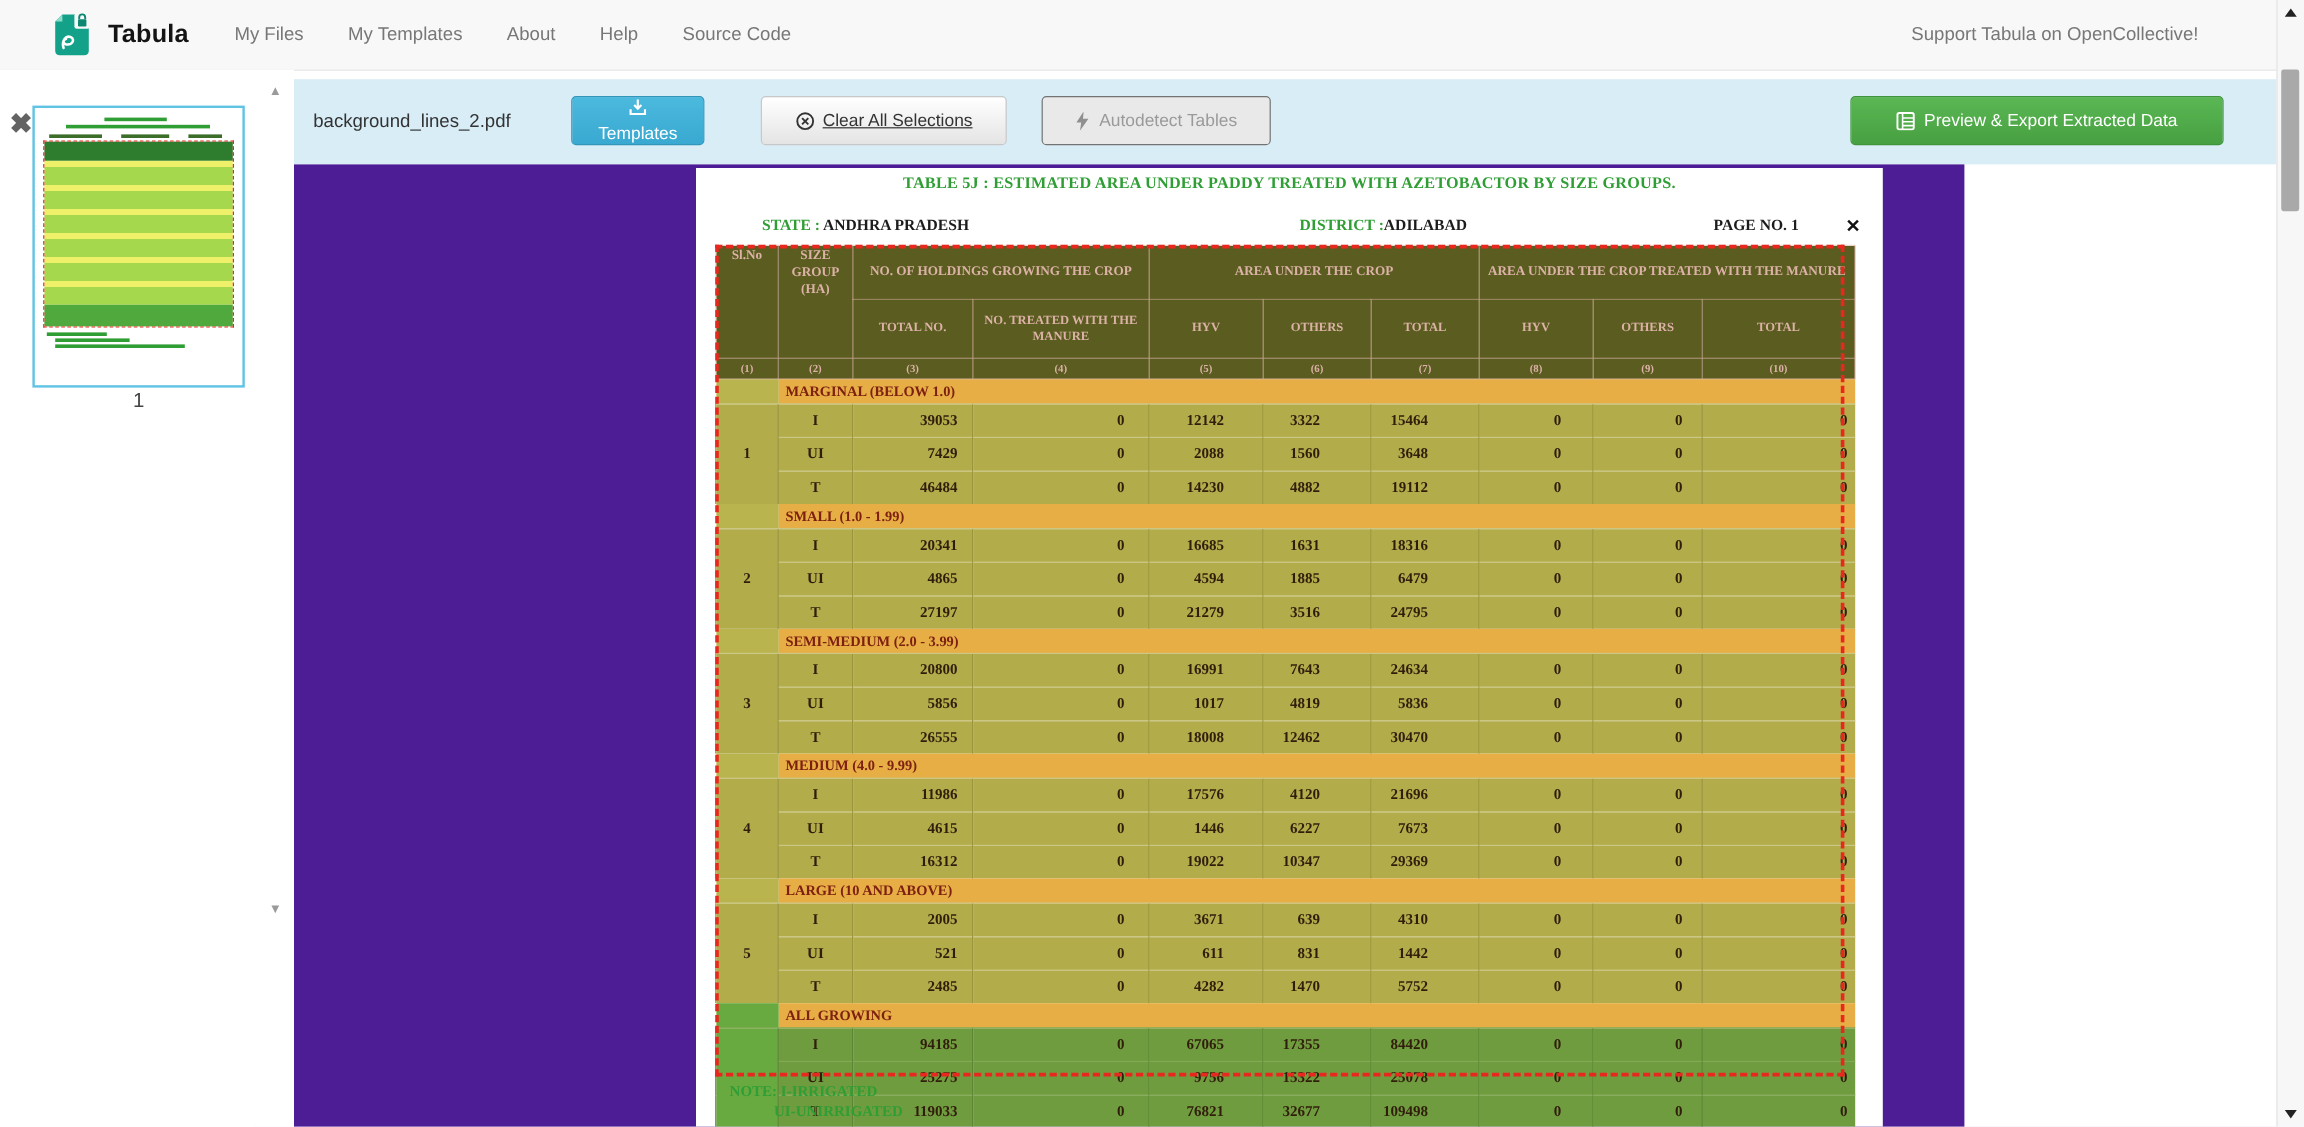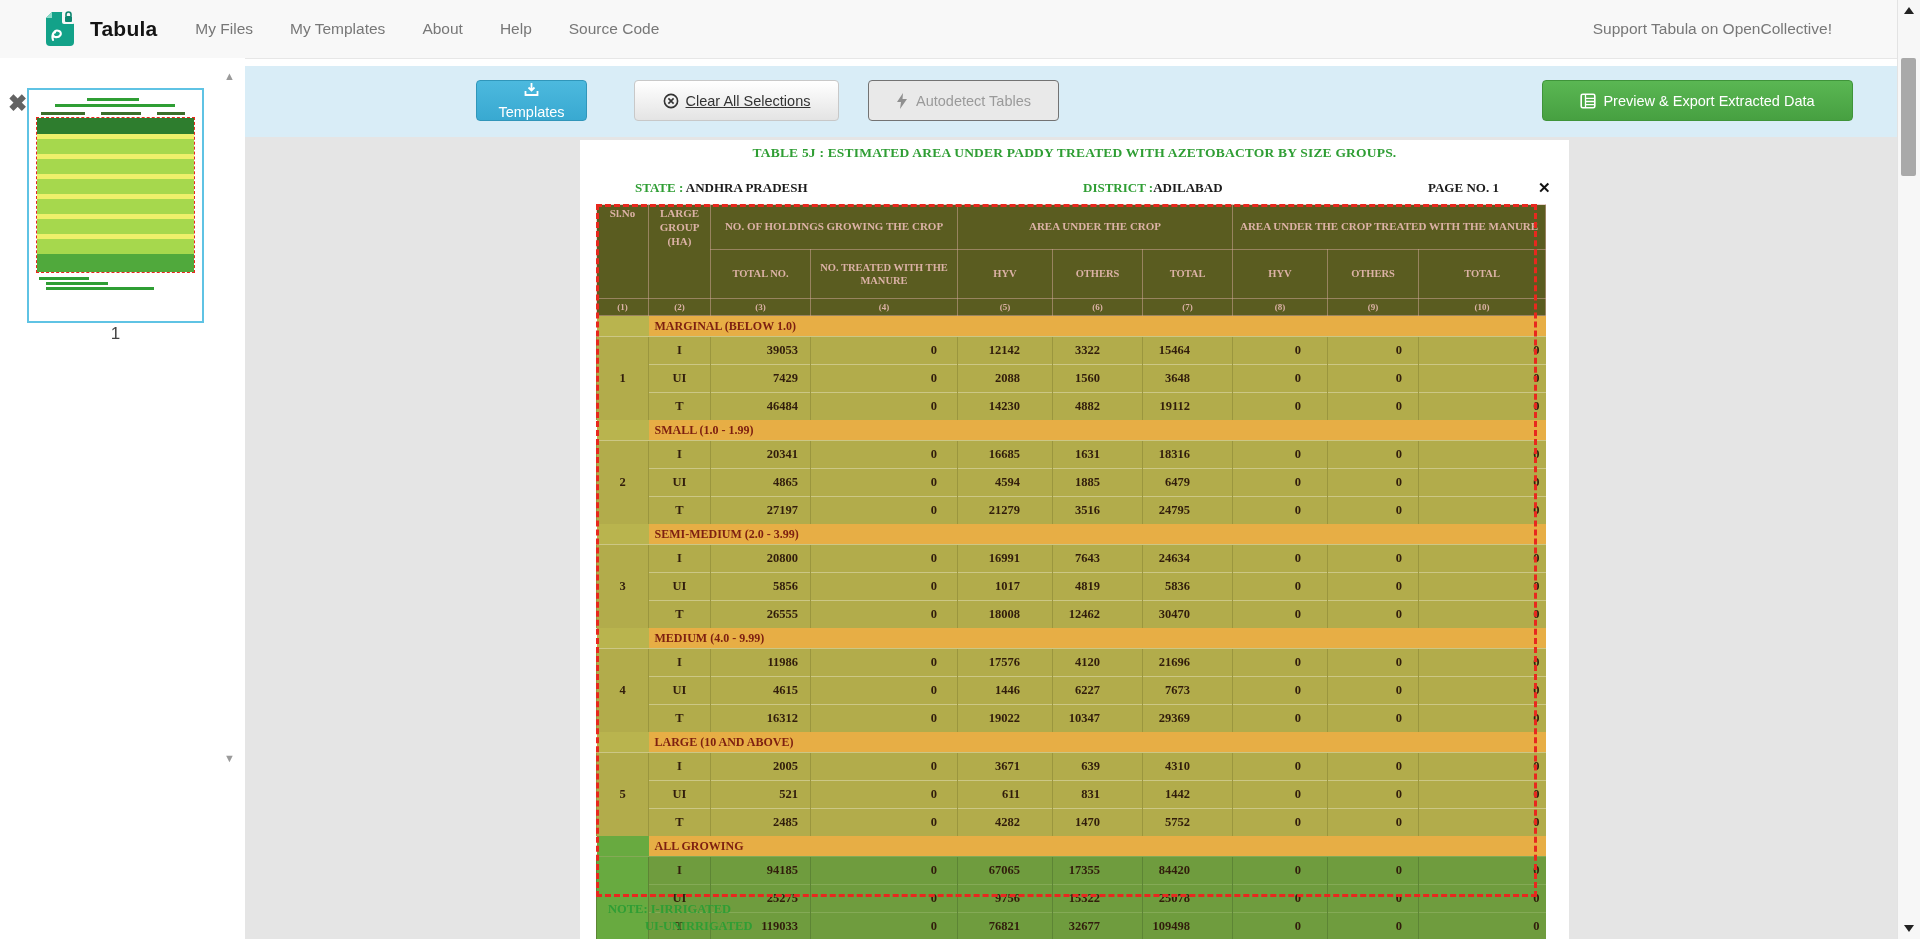--- a/index.html
+++ b/index.html
@@ -40,21 +40,21 @@
   .mini-head{position:absolute;left:0;top:0;width:100%;height:16px;background:#2e7d2e;}
   .mini-body{position:absolute;left:0;top:16px;width:100%;height:120px;
     background:repeating-linear-gradient(to bottom,#eef06a 0 5px,#a6d84d 5px 20px);}
   .mini-foot{position:absolute;left:0;top:136px;width:100%;height:18px;background:#50a93c;}
   .mini-sel{position:absolute;left:-1px;top:-1px;right:-1px;bottom:-1px;border:1.5px dashed #e8281e;}
   .page-num{position:absolute;left:27px;top:266px;width:177px;text-align:center;
     font-size:17px;color:#444;}
   .side-arrow{position:absolute;left:224px;font-size:11px;color:#9a9a9a;cursor:pointer;}
 
   
-  .main{position:absolute;left:245px;top:137px;width:1652px;height:802px;background:#e5e5e5;overflow:hidden;}
+  .main{position:absolute;left:245px;top:137px;width:1392px;height:802px;background:#4c1d95;overflow:hidden;}
   .page{position:absolute;left:335px;top:3px;width:989px;height:830px;background:#fff;cursor:crosshair;}
   .pdf-serif{font-family:"Liberation Serif",serif;font-weight:bold;}
   .pdf-title{position:absolute;left:0;top:5px;width:100%;text-align:center;
     font-size:13.5px;color:#2f9e34;letter-spacing:.2px;}
   .meta-row{position:absolute;top:40px;left:0;width:100%;font-size:13px;}
   .green-label{color:#2f9e34;}
   .black-val{color:#1c1c1c;}
   .state-pos{position:absolute;left:55px;top:0;}
   .district-pos{position:absolute;left:503px;top:0;}
   .pageno-pos{position:absolute;left:848px;top:0;color:#1c1c1c;}
@@ -121,20 +121,21 @@
     <a class="navlink">My Files</a>
     <a class="navlink">My Templates</a>
     <a class="navlink">About</a>
     <a class="navlink">Help</a>
     <a class="navlink">Source Code</a>
   </div>
   <a class="support">Support Tabula on OpenCollective!</a>
 </div>
 
 <div class="toolbar">
+  <span class="filename">background_lines_2.pdf</span>
 
   <button class="btn btn-templates">
     <svg width="15" height="15" viewBox="0 0 15 15">
       <path d="M7.5 1 v7 M4.5 5.5 L7.5 8.5 L10.5 5.5" stroke="#fff" stroke-width="1.8" fill="none"></path>
       <path d="M1.5 9 v4 h12 v-4" stroke="#fff" stroke-width="1.8" fill="none"></path>
     </svg>
     <span>Templates</span>
   </button>
 
   <button class="btn btn-clear">
@@ -207,21 +208,21 @@
         <col style="width:95px">
           <col style="width:90px">
           <col style="width:90px">
         <col style="width:95px">
           <col style="width:91px">
           <col style="width:127px">
       </colgroup>
       <thead>
         <tr class="h1">
           <th rowspan="2" class="vtop">Sl.No</th>
-          <th rowspan="2" class="vtop">LARGE GROUP (HA)</th>
+          <th rowspan="2" class="vtop">SIZE GROUP (HA)</th>
           <th colspan="2">NO. OF HOLDINGS GROWING THE CROP</th>
           <th colspan="3">AREA UNDER THE CROP</th>
           <th colspan="3">AREA UNDER THE CROP TREATED WITH THE MANURE</th>
         </tr>
         <tr class="h2">
           <th>TOTAL NO.</th>
           <th>NO. TREATED WITH THE MANURE</th>
           <th>HYV</th>
           <th>OTHERS</th>
           <th>TOTAL</th>

